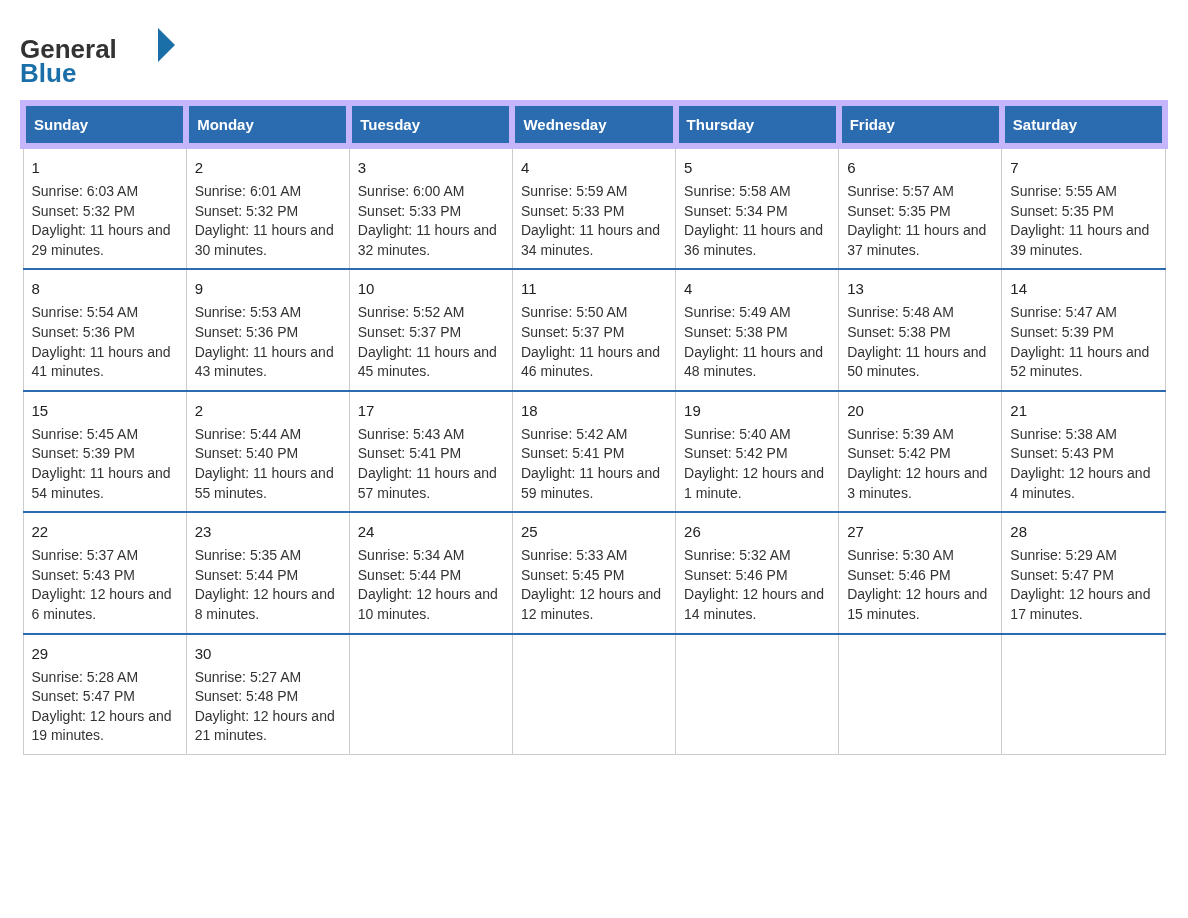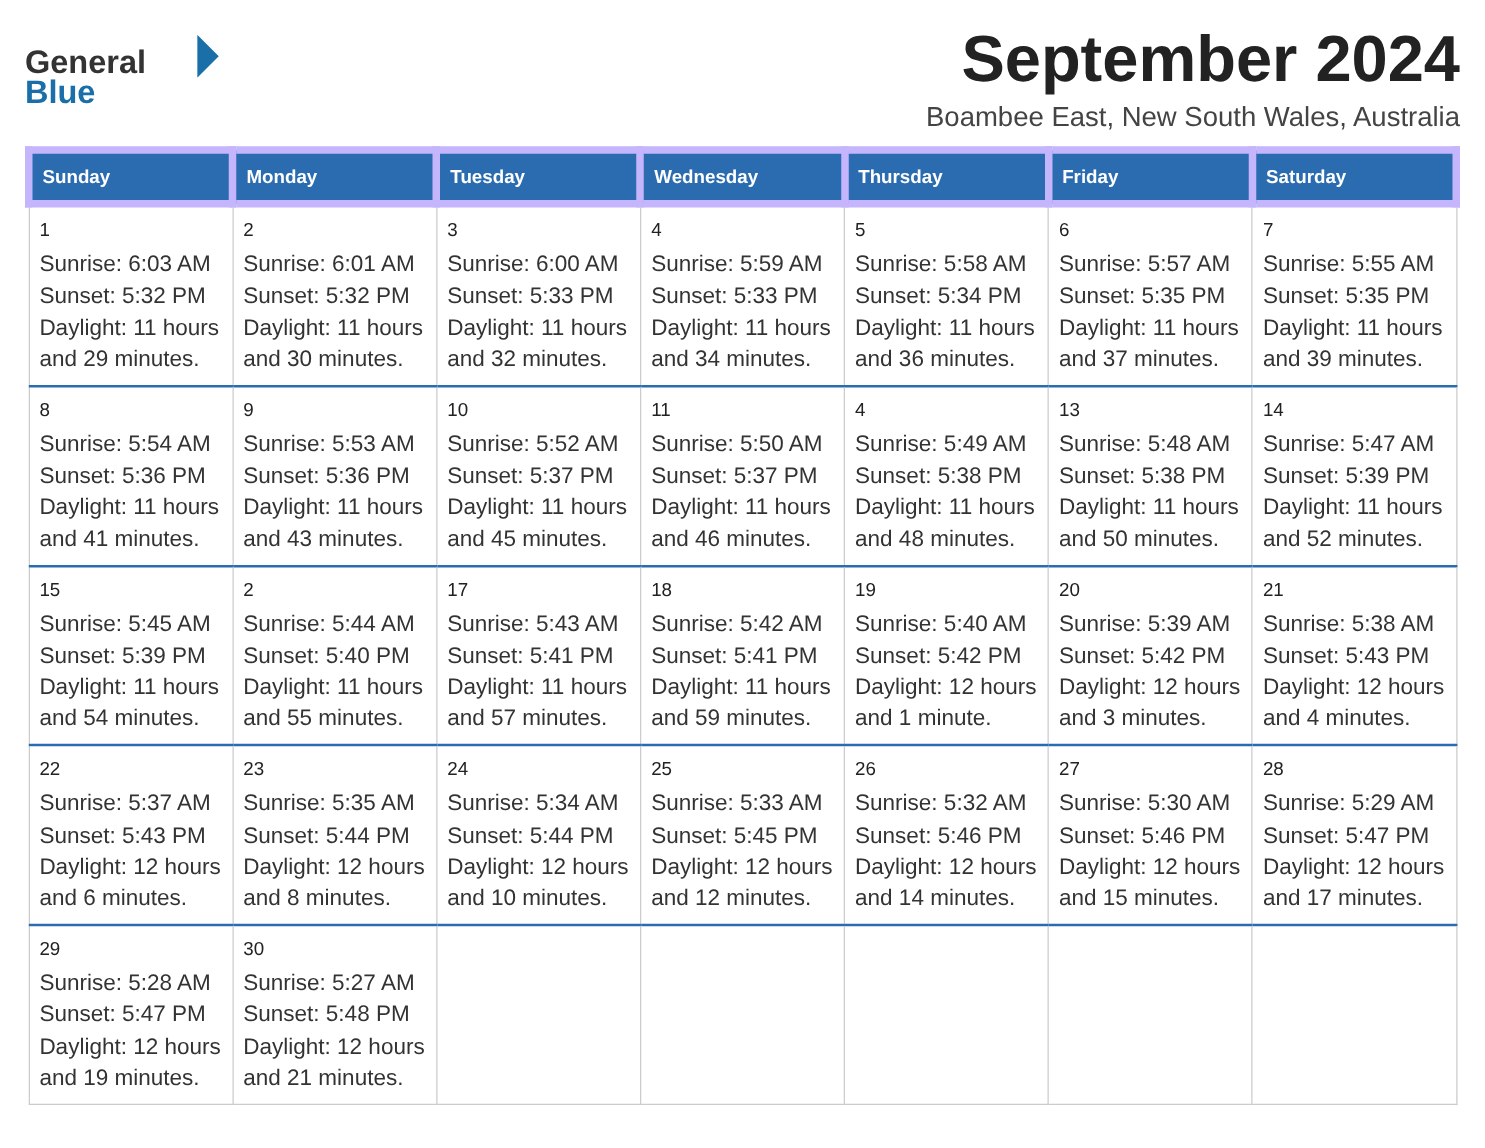--- a/index.html
+++ b/index.html
@@ -61,21 +61,21 @@
       border-top: 2px solid #2b6cb0;
     }
     .day-number {
       font-size: 15px;
       font-weight: normal;
       margin-bottom: 4px;
       color: #222;
     }
     .day-info {
       color: #333;
-      font-size: 18px;
+      font-size: 14px;
     }
     .empty-cell {
       background: #fff;
     }
     
     .logo-container {
       display: flex;
       align-items: center;
     }
     .logo-svg {
@@ -90,24 +90,20 @@
   <div class="logo-container">
     <svg class="logo-svg" viewBox="0 0 160 70" xmlns="http://www.w3.org/2000/svg">
 
       <text x="0" y="38" font-family="Arial" font-weight="bold" font-size="26" fill="#333">General</text>
 
       <polygon points="138,8 155,25 138,42" fill="#1a6fa8"></polygon>
       <polygon points="138,8 148,25 138,42" fill="#1a6fa8" opacity="0.6"></polygon>
 
       <text x="0" y="62" font-family="Arial" font-weight="bold" font-size="26" fill="#1a6fa8">Blue</text>
     </svg>
-  </div>
-  <div class="title-block">
-    <div class="month-title">September 2024</div>
-    <div class="location-title">Boambee East, New South Wales, Australia</div>
   </div>
 </div>
 
 <table class="calendar">
   <thead>
     <tr>
 
     <th>Sunday</th>
         <th>Monday</th>
         <th>Tuesday</th>

